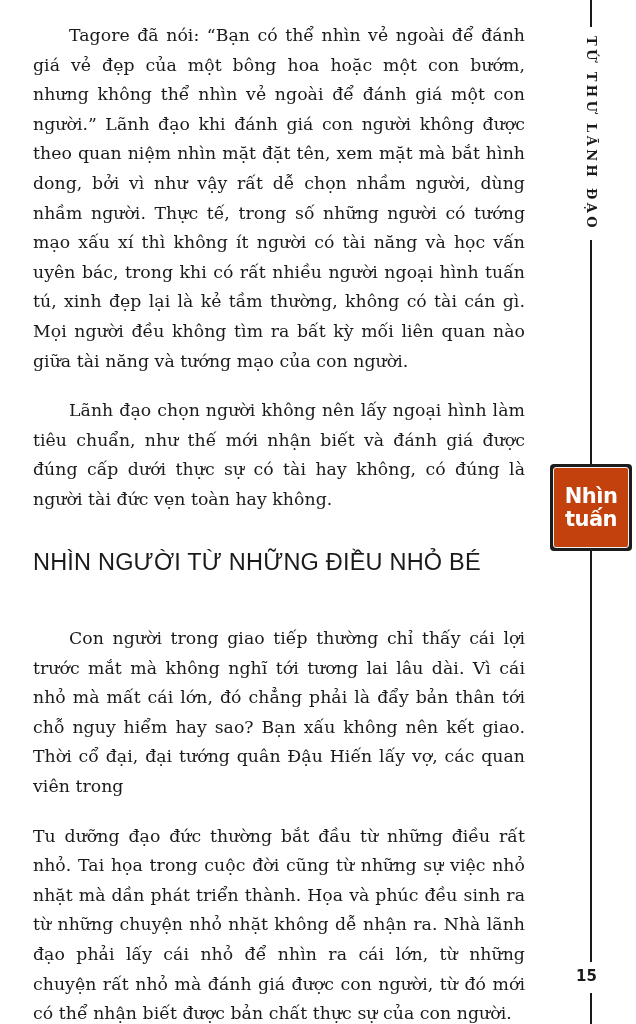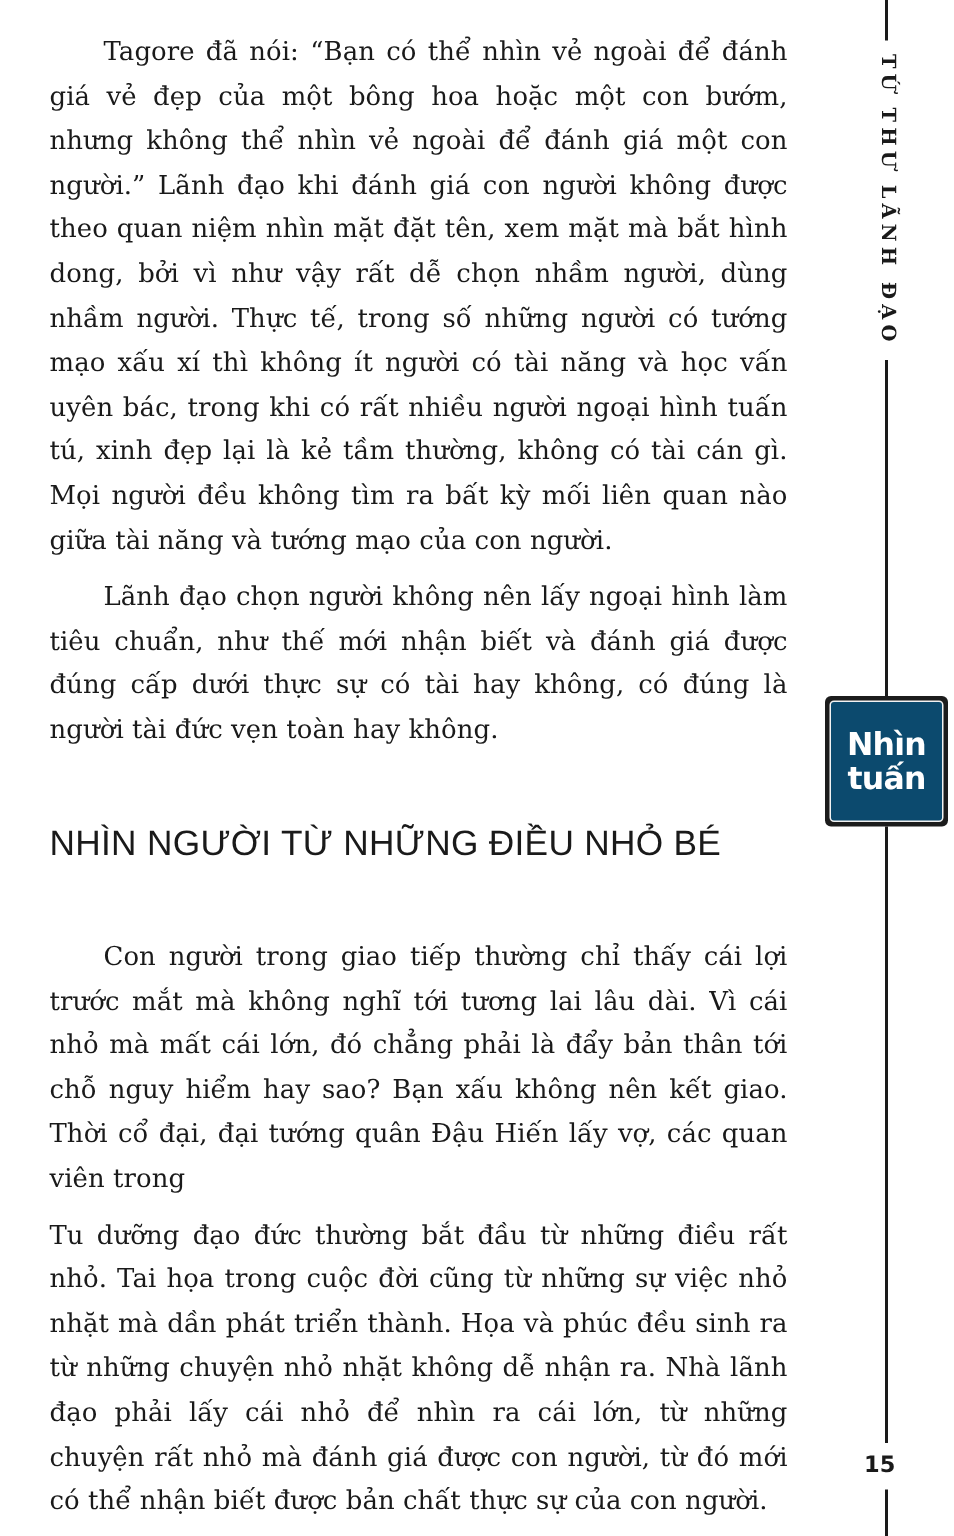--- a/index.html
+++ b/index.html
@@ -12,21 +12,21 @@
 
   .column {
     position: absolute; left: 33px; top: 21px; width: 492px;
   }
   .para {
     margin: 0; font-size: 17.3px; line-height: 29.6px;
     text-align: justify; text-align-last: left;
     letter-spacing: 0.05px;
   }
   .para.indent { text-indent: 36px; }
-  .para + .para { margin-top: 8px; }
+  .para + .para { margin-top: 20px; }
 
   .heading {
     position: absolute; left: 33px; top: 549px; margin: 0;
     font-family: "Liberation Sans", "DejaVu Sans", sans-serif;
     font-weight: normal; font-size: 23.5px; letter-spacing: 0.2px;
     color: #1a1a1a; white-space: nowrap;
   }
   .column2 { position: absolute; left: 33px; top: 624px; width: 492px; }
 
   
@@ -39,21 +39,21 @@
     font-family: "DejaVu Serif", "Liberation Serif", serif;
     font-size: 13px; letter-spacing: 3.4px; font-weight: bold;
     color: #1a1a1a; white-space: nowrap; line-height: 22px; text-align: center;
   }
   .badge {
     position: absolute; left: 550px; top: 464px; width: 82px; height: 87px;
     background: #1c1c1c; border-radius: 4px; box-sizing: border-box;
   }
   .badge-inner {
     position: absolute; left: 3px; top: 3px; right: 3px; bottom: 3px;
-    border: 1.5px solid #f2f2f2; border-radius: 3px; background: #0c4a6e;
+    border: 1.5px solid #f2f2f2; border-radius: 3px; background: #c2410c;
     display: flex; flex-direction: column; align-items: center; justify-content: center;
   }
   .badge-line {
     font-family: "DejaVu Sans", "Liberation Sans", sans-serif;
     font-weight: bold; color: #ffffff; font-size: 21px; line-height: 23px;
     letter-spacing: -0.5px;
   }
   .page-number {
     position: absolute; left: 576px; top: 967px; width: 30px; text-align: left;
     font-family: "DejaVu Sans", "Liberation Sans", sans-serif;

